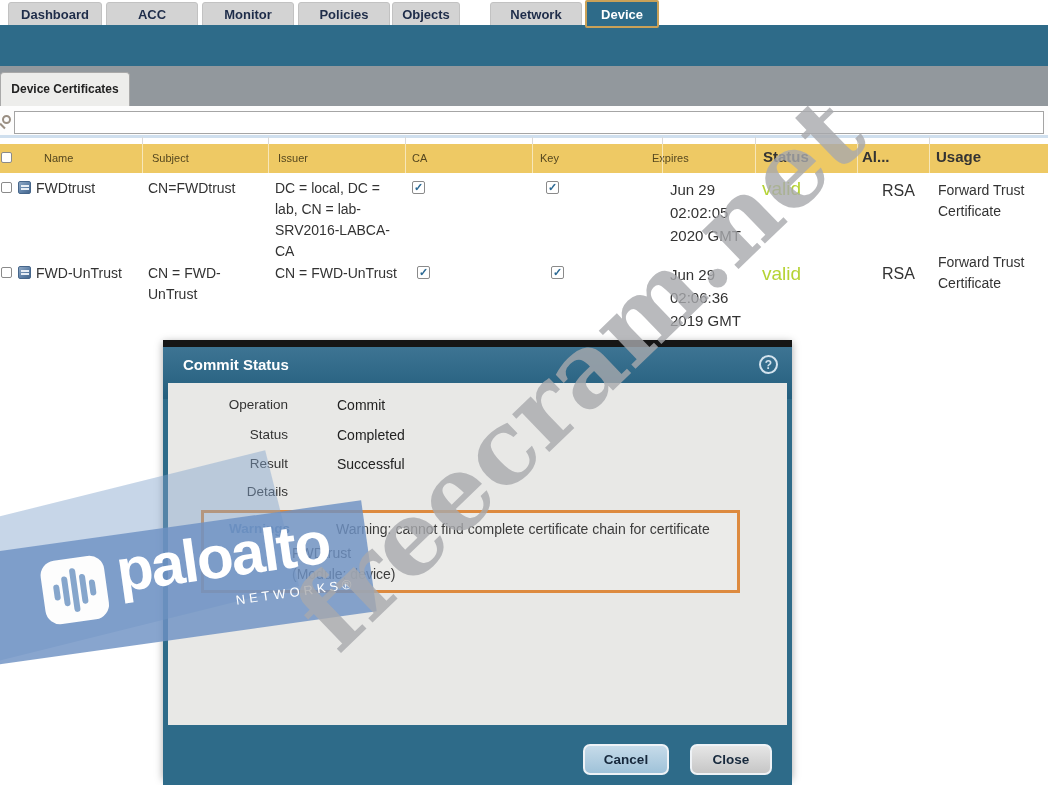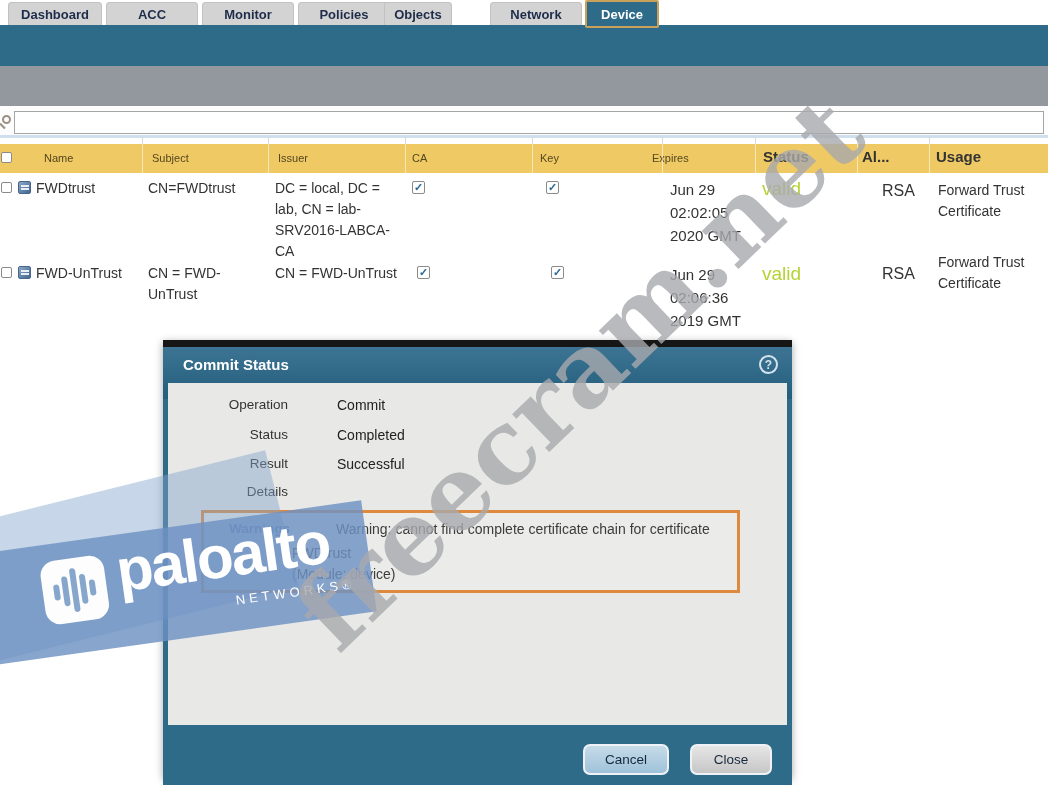--- a/index.html
+++ b/index.html
@@ -93,21 +93,21 @@
   .warn-box {
     position:absolute; left:33px; top:127px; width:539px; height:83px;
     border:3px solid #dd8a3f; background:#ebebe9;
   }
   .warn-label { position:absolute; left:10px; top:8px; width:76px; text-align:right;
     font-size:13.5px; font-weight:bold; color:#3d6f9e; }
   .warn-line { position:absolute; left:88px; font-size:14px; color:#3c3c3c; }
   .m-footer { position:absolute; left:0; top:385px; width:629px; height:53px; background:#2e6b89; }
   .btn {
     position:absolute; top:12px; height:31px; border-radius:7px; border:2px solid #eef2f6;
-    font-size:13.5px; font-weight:normal; color:#16283c; text-align:center; line-height:27px;
+    font-size:13.5px; font-weight:bold; color:#16283c; text-align:center; line-height:27px;
     cursor:pointer; font-family:"Liberation Sans", sans-serif;
   }
   .btn-cancel { left:420px; width:86px; background:linear-gradient(#c6dbe9,#9fc2d9); }
   .btn-close  { left:527px; width:82px; background:linear-gradient(#e6e6e6,#c6c6c6); }
 
   
   .wm-text {
     position:absolute; left:278px; top:593px; z-index:65; pointer-events:none;
     font-family:"DejaVu Serif", serif; font-weight:bold; font-size:102px; line-height:1;
     color:rgba(167,169,172,0.8); transform:rotate(-44deg); transform-origin:left top;
@@ -135,27 +135,28 @@
 </style>
 </head>
 <body>
 
 <div id="screen">
 
   <div class="nav-tab" style="left:8px;width:94px;">Dashboard</div>
   <div class="nav-tab" style="left:106px;width:92px;">ACC</div>
   <div class="nav-tab" style="left:202px;width:92px;">Monitor</div>
   <div class="nav-tab" style="left:298px;width:92px;">Policies</div>
-  <div class="nav-tab" style="left:384px;width:68px;">Objects</div>
+  <div class="nav-tab" style="left:392px;width:68px;">Objects</div>
   <div class="nav-tab" style="left:490px;width:92px;">Network</div>
   <div class="nav-tab active" style="left:585px;width:74px;">Device</div>
 
   <div class="abs teal-band"></div>
   <div class="abs gray-band"></div>
 
+  <div class="subtab active" style="left:0;top:72px;width:130px;height:34px;line-height:32px;">Device Certificates</div>
 
   <div class="abs search-row">
     <span class="mag"></span>
     <input class="search-input" placeholder="" style="">
   </div>
   <div class="abs blue-line"></div>
   <div class="pre-sep" style="left:142px;"></div>
     <div class="pre-sep" style="left:268px;"></div>
   <div class="pre-sep" style="left:405px;"></div>
     <div class="pre-sep" style="left:532px;"></div>

